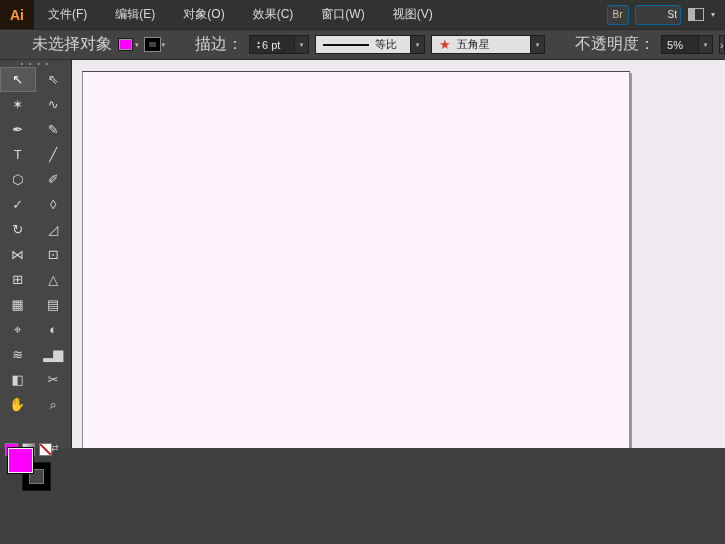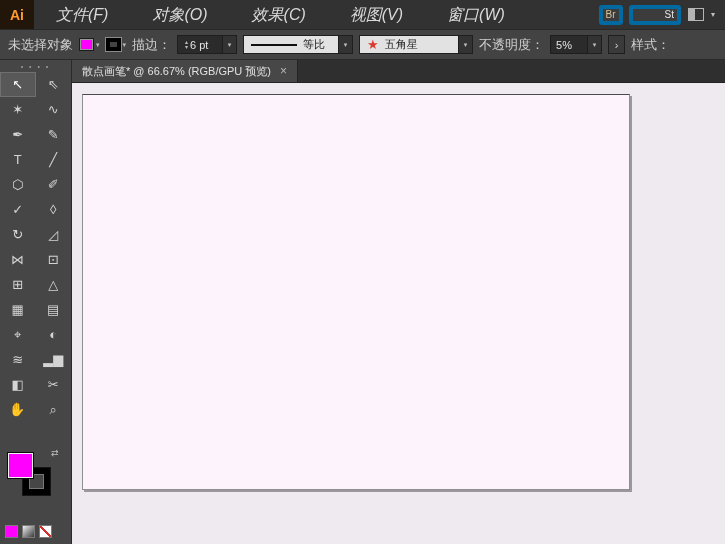--- a/index.html
+++ b/index.html
@@ -1,35 +1,35 @@
 <!DOCTYPE html>
 <html><head>
 <meta charset="utf-8">
 <style>
   * { box-sizing: border-box; margin: 0; padding: 0; }
   html,body { width:725px; height:544px; overflow:hidden; }
   body { font-family:"Liberation Sans","DejaVu Sans",sans-serif; font-size:12px; color:#d8d8d8; background:#3f3f3f; }
 
-  .app { position:relative; width:725px; height:544px; display:flex; flex-direction:column; background:#8b5cf6; }
+  .app { position:relative; width:725px; height:448px; display:flex; flex-direction:column; background:#8b5cf6; }
 
   
   .menubar { height:30px; flex:0 0 30px; display:flex; align-items:stretch; background:#323232; border-bottom:1px solid #282828; }
   .logo { width:34px; display:flex; align-items:center; justify-content:center; background:#22150a; color:#ff9a2e; font-weight:bold; font-size:14px; }
   .menu-items { display:flex; align-items:center; }
-  .menu-item { padding:0 22px; line-height:29px; font-size:16px; color:#dadada; white-space:nowrap; cursor:default;font-style:italic; }
+  .menu-item { padding:0 14px; line-height:29px; font-size:12px; color:#dadada; white-space:nowrap; cursor:default; }
   .menubar-right { margin-left:auto; display:flex; align-items:center; gap:7px; padding-right:10px; }
-  .badge { min-width:22px; height:20px; padding:0 3px; display:flex; align-items:center; justify-content:center; font-size:10px; border:4px solid #0369a1; border-radius:3px; background:#3c3c3c; color:#d6c49a; }
+  .badge { min-width:22px; height:20px; padding:0 3px; display:flex; align-items:center; justify-content:center; font-size:10px; border:1px solid #0369a1; border-radius:3px; background:#3c3c3c; color:#d6c49a; }
   .badge + .badge { color:#e6e6e6;padding-left:32px; }
   .ws-icon { width:16px; height:13px; border:1px solid #b5b5b5; position:relative; }
   .ws-icon::before { content:""; position:absolute; left:0; top:0; width:6px; height:100%; background:#b5b5b5; }
   .ws-chevron { font-size:8px; color:#c0c0c0; }
 
   
   .controlbar { height:30px; flex:0 0 30px; display:flex; align-items:center; gap:6px; background:#434343; border-bottom:1px solid #2a2a2a; padding:0 8px; white-space:nowrap; overflow:hidden; }
-  .cb-label { font-size:13px; color:#d0d0d0; }
+  .cb-label { font-size:16px; color:#d0d0d0;margin-left:24px; }
   .swatch-group { display:flex; align-items:center; gap:2px; }
   .fill-swatch { width:15px; height:13px; border:1px solid #1c1c1c; box-shadow:inset 0 0 0 1px #9a9a9a; }
   .stroke-swatch { width:15px; height:13px; background:#434343; border:4px solid #000; box-shadow:0 0 0 1px #8a8a8a; }
   .mini-chevron { font-size:7px; color:#bdbdbd; }
   .stepper { display:flex; flex-direction:column; justify-content:center; line-height:5px; font-size:6px; color:#bdbdbd; padding:0 2px; }
   .inputbox { height:19px; background:#2b2b2b; border:1px solid #1e1e1e; color:#e4e4e4; font-size:11px; display:flex; align-items:center; padding:0 5px; }
   .inputbox.stroke-w { width:46px; }
   .inputbox.opacity { width:38px; }
   .dd { width:14px; height:19px; background:#333333; border:1px solid #1e1e1e; border-left:none; display:flex; align-items:center; justify-content:center; font-size:7px; color:#bdbdbd; }
   .combo { display:flex; align-items:center; height:19px; }
@@ -75,24 +75,25 @@
 </head>
 <body>
 
 <div class="app">
 
   <header class="menubar">
     <div class="logo">Ai</div>
     <nav class="menu-items">
 
     <div class="menu-item"><span>文件(F)</span></div>
+        <div class="menu-item"><span>编辑(E)</span></div>
         <div class="menu-item"><span>对象(O)</span></div>
         <div class="menu-item"><span>效果(C)</span></div>
+        <div class="menu-item"><span>窗口(W)</span></div>
         <div class="menu-item"><span>视图(V)</span></div>
-        <div class="menu-item"><span>窗口(W)</span></div>
       </nav>
     <div class="menubar-right">
       <div style="display:flex;gap:6px;">
 
       <div class="badge">
             <span>Br</span>
           </div>
           <div class="badge">
             <span>St</span>
           </div>
@@ -256,25 +257,19 @@
       </div>
 
       <div class="mini-row">
         <div class="mini" style="background: rgb(255, 0, 255);"></div>
         <div class="mini gradient"></div>
         <div class="mini none"></div>
       </div>
     </aside>
 
     <div class="doc-area">
-      <div class="tabbar">
-        <div class="tab">
-          <span>散点画笔* @ 66.67% (RGB/GPU 预览)</span>
-          <span class="tab-close">×</span>
-        </div>
-      </div>
       <div class="canvas">
         <div class="artboard" style="background: rgb(253, 243, 252);"></div>
       </div>
     </div>
 
   </div>
 </div>
 
 </body></html>

